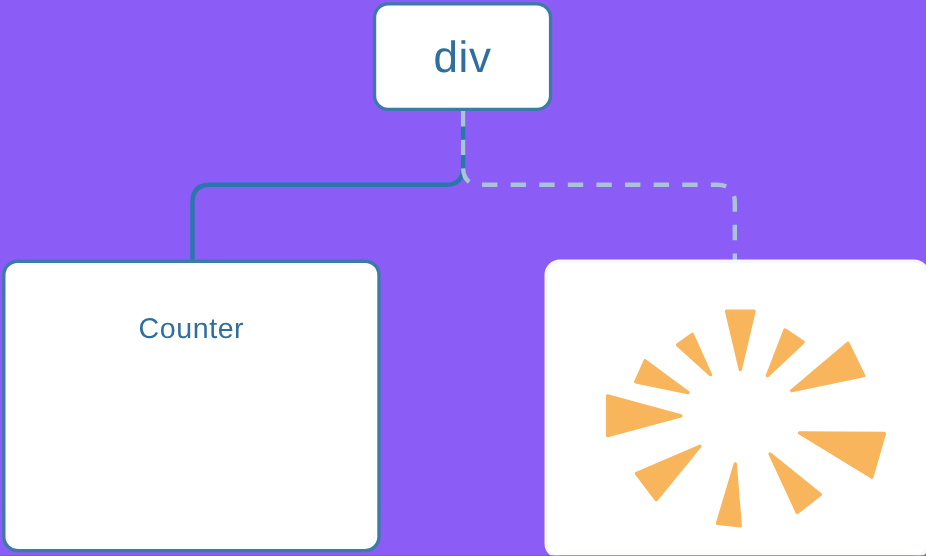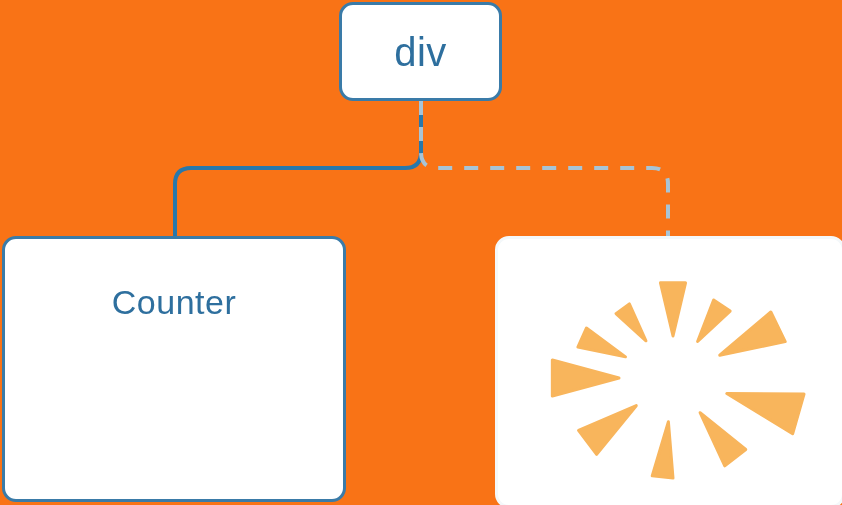--- a/index.html
+++ b/index.html
@@ -11,21 +11,21 @@
     width: 842px;
     height: 505px;
     overflow: hidden;
     font-family: "Liberation Sans", sans-serif;
     background: #4c6672;
   }
   #stage {
     position: relative;
     width: 842px;
     height: 505px;
-    background: #f97316;
+    background: #8b5cf6;
     overflow: hidden;
   }
 
   
   #connectors {
     position: absolute;
     left: 0;
     top: 0;
     width: 842px;
     height: 505px;
@@ -74,21 +74,21 @@
     top: 236px;
     width: 344px;
     height: 266px;
     display: flex;
     flex-direction: column;
     align-items: center;
     justify-content: flex-start;
     padding-top: 46px;
   }
   #node-counter .node-label {
-    font-size: 34px;
+    font-size: 26px;
     margin-bottom: 26px;
   }
 
   
   .state-pill {
     display: flex;
     align-items: stretch;
     border: 2px solid #5f66d8;
     border-radius: 999px;
     height: 94px;

